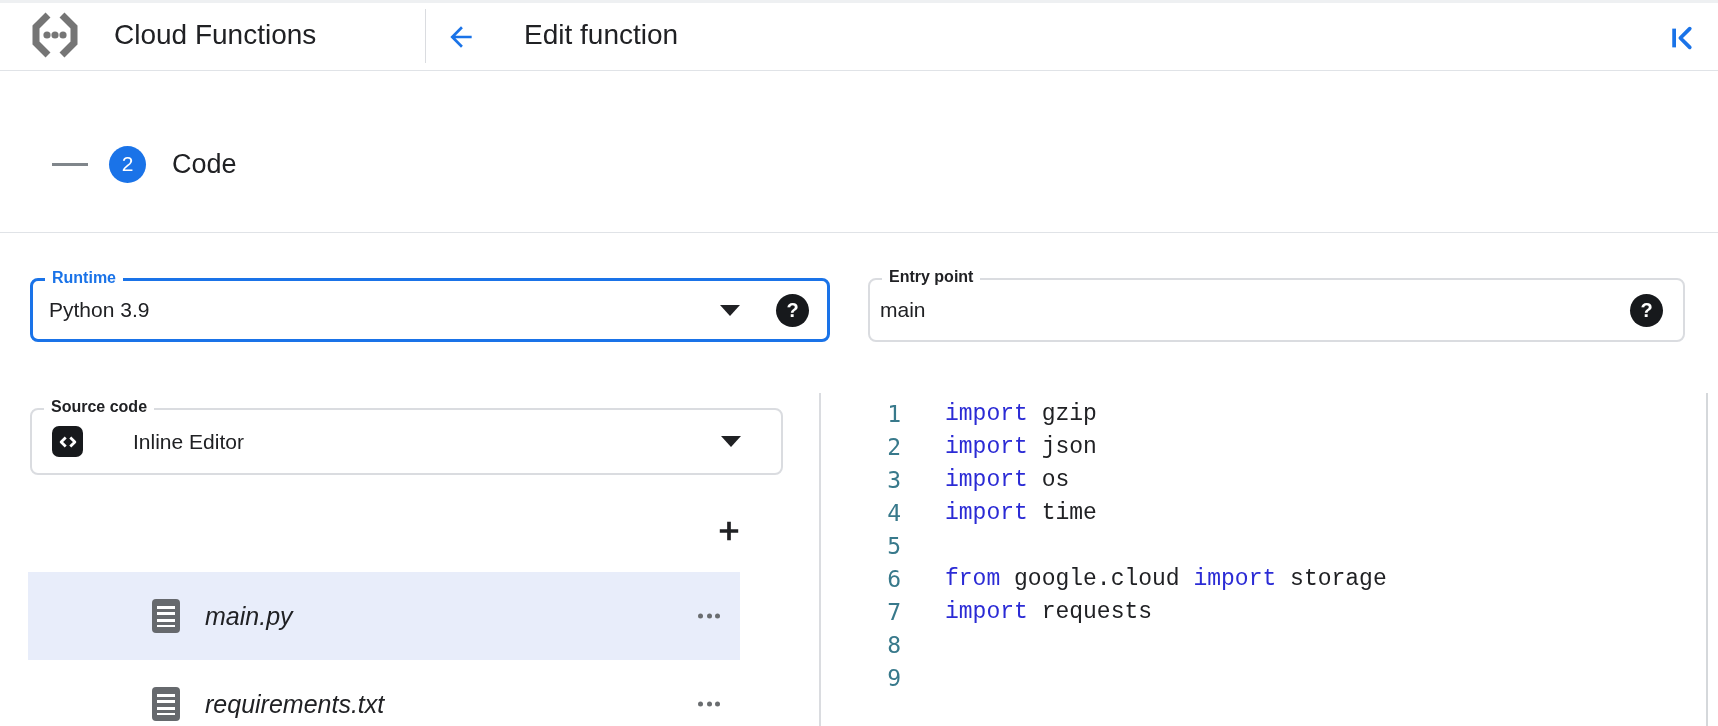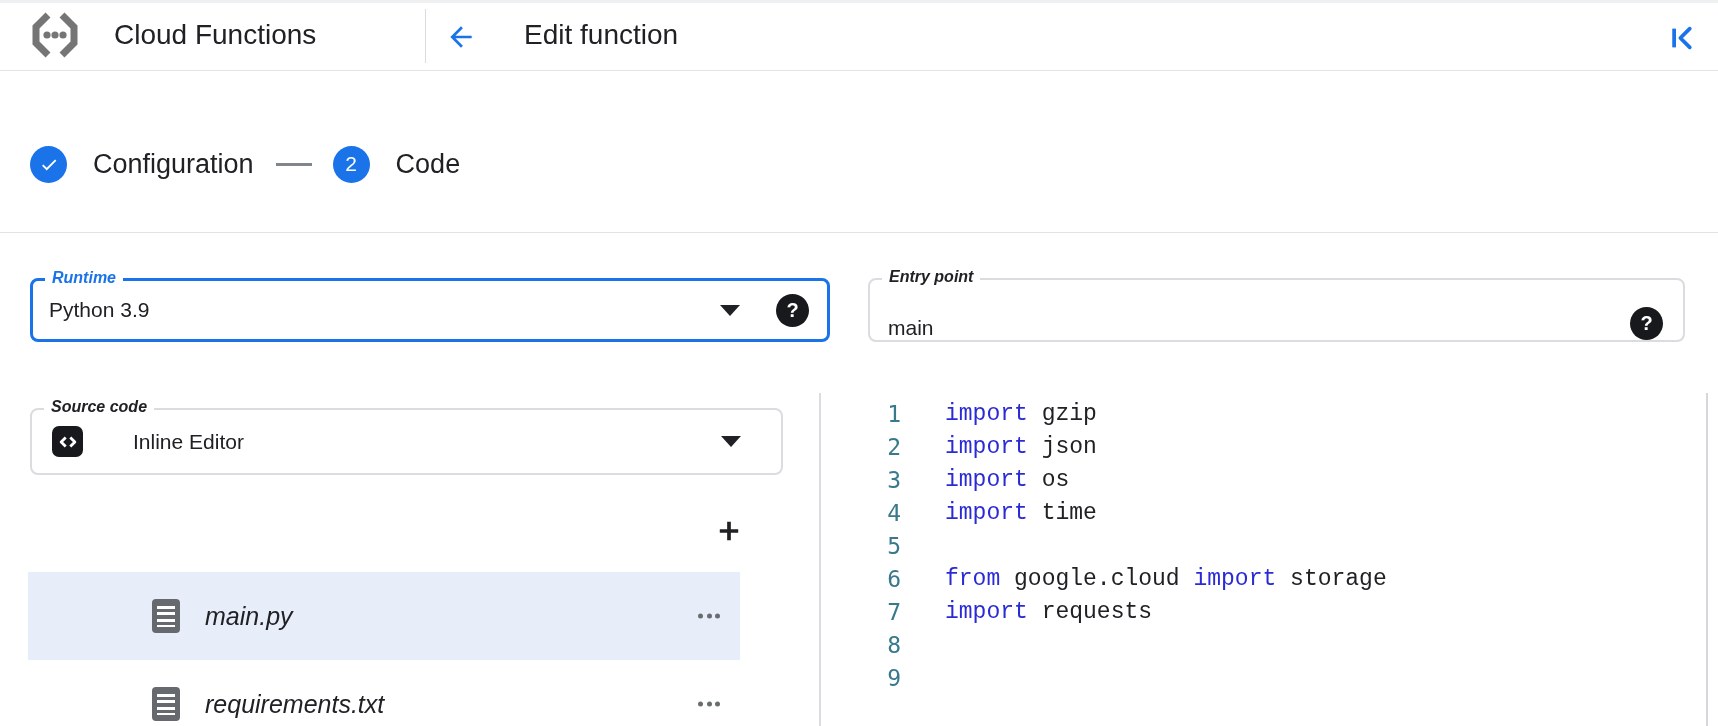--- a/index.html
+++ b/index.html
@@ -26,34 +26,34 @@
   .stepper { position: absolute; left: 30px; top: 145px; height: 38px; display: flex; align-items: center; }
   .step { display: flex; align-items: center; cursor: pointer; }
   .step-circle { width: 37px; height: 37px; border-radius: 50%; background: var(--accent); color: #fff; display: flex; align-items: center; justify-content: center; font-size: 21px; flex: none; }
   .step-label { font-size: 27px; margin-left: 26px; color: var(--text); }
   .step-dash { width: 36px; height: 3px; background: #80868b; margin: 0 21px 0 22px; }
 
   .section-rule { position: absolute; left: 0; top: 232px; width: 1718px; height: 1px; background: #e0e3e7; }
 
   
   .field { position: absolute; border-radius: 8px; background: #fff; }
-  .field-label { position: absolute; top: -12px; left: 12px; background: #fff; padding: 0 7px; font-size: 16px; font-weight: 700; color: var(--text); white-space: nowrap; font-style: italic; }
+  .field-label { position: absolute; top: -12px; left: 12px; background: #fff; padding: 0 7px; font-size: 16px; font-weight: 700; color: var(--text); white-space: nowrap; }
   .field-content { display: flex; align-items: center; height: 100%; }
   .field-value { font-size: 21px; color: var(--text); white-space: nowrap; }
   .caret { width: 0; height: 0; border-left: 10px solid transparent; border-right: 10px solid transparent; border-top: 11px solid #202124; flex: none; }
   .help-icon { width: 33px; height: 33px; border-radius: 50%; background: #17191c; color: #fff; font-size: 20px; font-weight: 700; display: flex; align-items: center; justify-content: center; flex: none; cursor: pointer; }
 
   .runtime-field { left: 30px; top: 278px; width: 800px; height: 64px; border: 3px solid var(--accent); cursor: pointer; }
   .runtime-field .field-label { color: var(--accent); font-weight: 600; }
   .runtime-field .field-content { padding: 0 18px 0 16px; border-radius: 10px; }
   .runtime-field .field-value { flex: 1; }
   .runtime-field .spacer { width: 36px; flex: none; }
 
   .entry-field { left: 868px; top: 278px; width: 817px; height: 64px; border: 2px solid #dadce0; }
-  .entry-field .field-content { padding: 0 20px 0 18px; align-items: flex-end; }
+  .entry-field .field-content { padding: 0 20px 0 10px; }
   .entry-input { flex: 1; border: none; outline: none; font-family: "Liberation Sans", sans-serif; font-size: 21px; color: var(--text); background: transparent; }
 
   .source-field { left: 30px; top: 408px; width: 753px; height: 67px; border: 2px solid #dadce0; cursor: pointer; }
   .source-field .field-content { padding: 0 40px 0 20px; }
   .code-chip-icon { width: 31px; height: 31px; border-radius: 7px; background: #17191c; display: flex; align-items: center; justify-content: center; flex: none; }
   .source-field .field-value { margin-left: 50px; flex: 1; }
 
   
   .add-button { position: absolute; left: 709px; top: 511px; width: 40px; height: 40px; display: flex; align-items: center; justify-content: center; cursor: pointer; }
   .file-list { position: absolute; left: 28px; top: 572px; width: 712px; }
@@ -99,28 +99,20 @@
   <span class="page-title">Edit function</span>
   <div class="collapse-button">
     <svg width="30" height="30" viewBox="0 0 24 24">
       <rect x="5" y="4.5" width="3" height="15" fill="#1a73e8"></rect>
       <path d="M19 4.5 L11.5 12 L19 19.5" fill="none" stroke="#1a73e8" stroke-width="3" stroke-linecap="round" stroke-linejoin="round"></path>
     </svg>
   </div>
 </div>
 
 <div class="stepper">
-  <div class="step">
-    <span class="step-circle">
-      <svg width="22" height="22" viewBox="0 0 24 24">
-        <path d="M9.5 16.2 5.8 12.5 4.4 13.9 9.5 19 20 8.5 18.6 7.1z" fill="#ffffff"></path>
-      </svg>
-    </span>
-    <span class="step-label">Configuration</span>
-  </div>
   <div class="step-dash"></div>
   <div class="step">
     <span class="step-circle">2</span>
     <span class="step-label">Code</span>
   </div>
 </div>
 
 <div class="section-rule"></div>
 
 <div class="field runtime-field">

